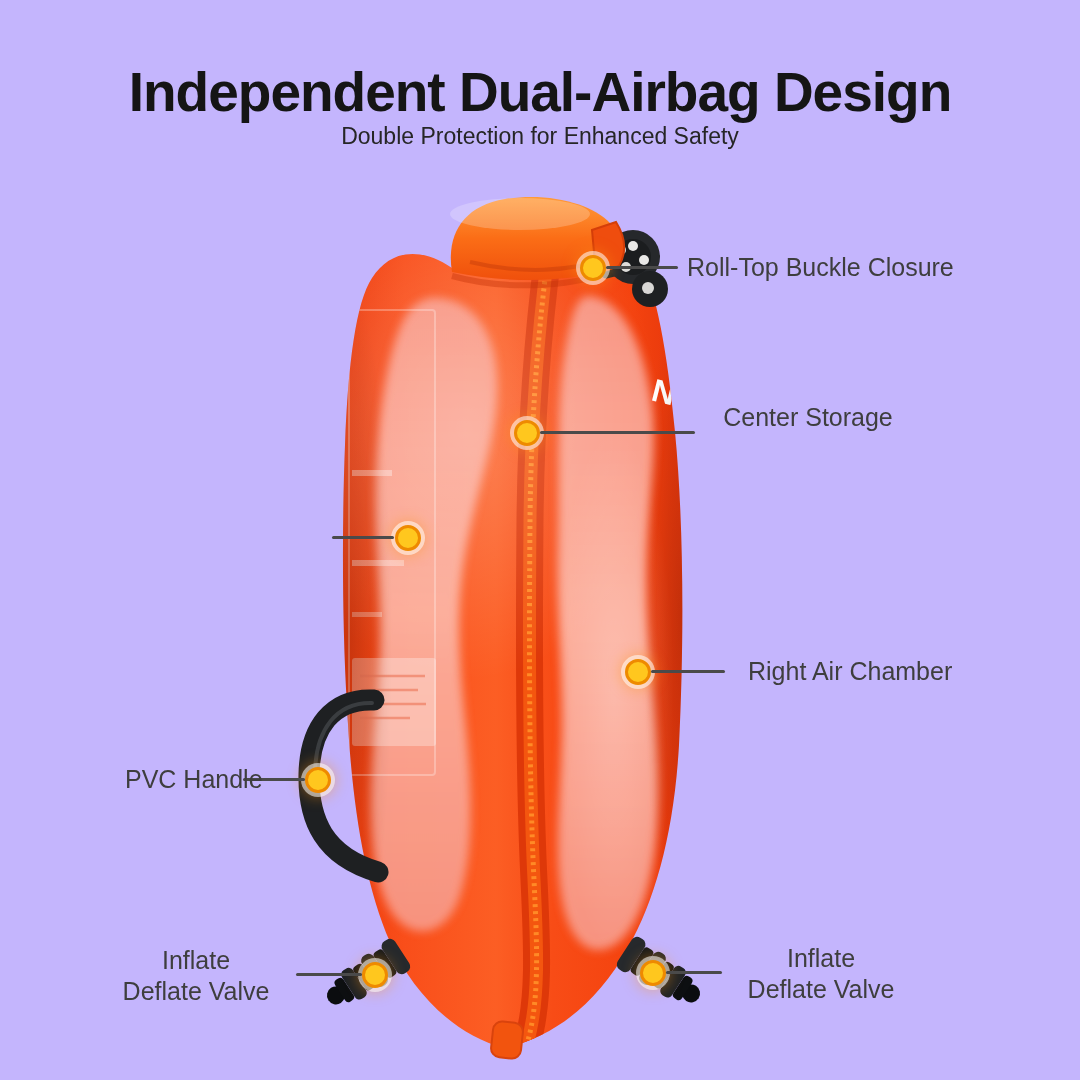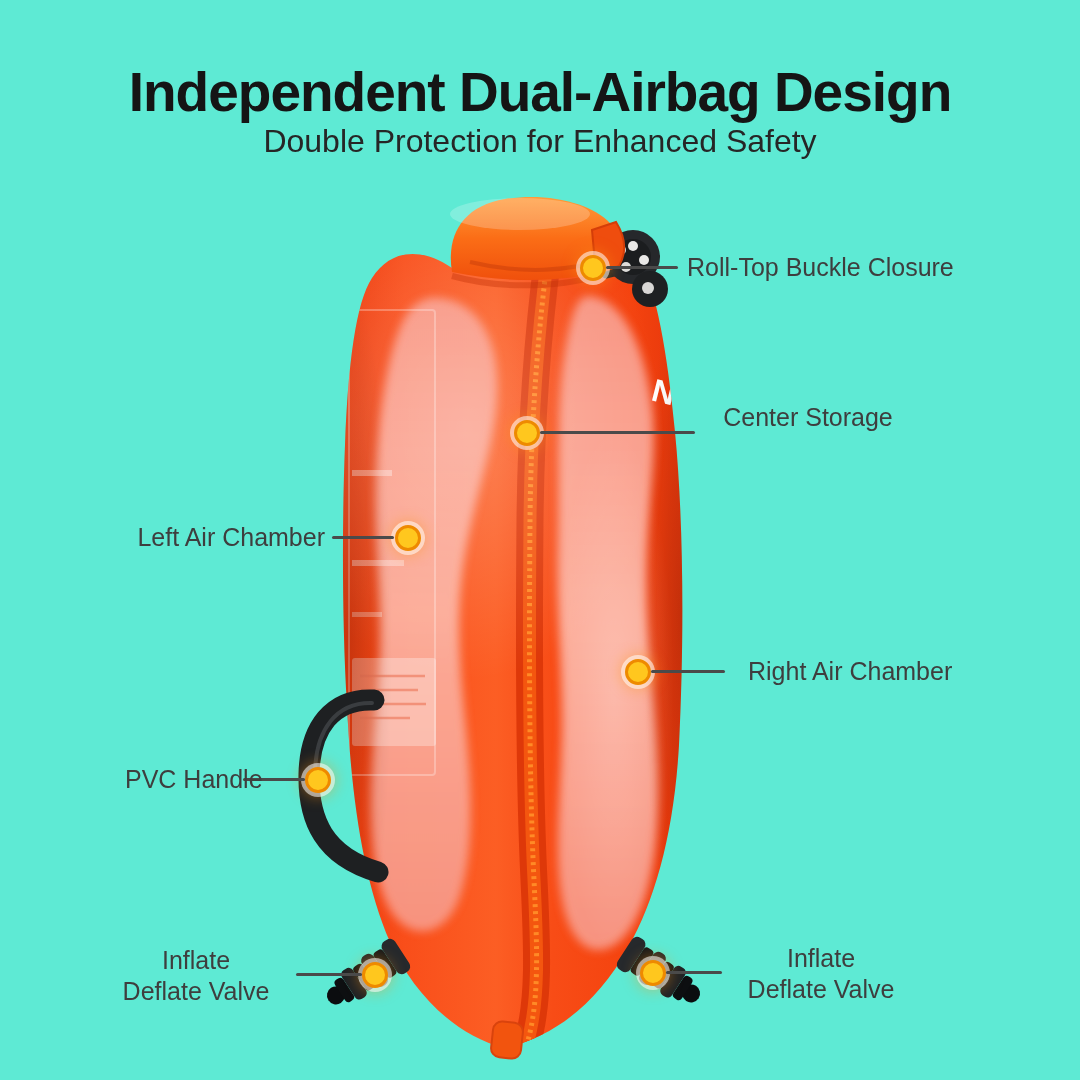--- a/index.html
+++ b/index.html
@@ -1,28 +1,28 @@
 <!DOCTYPE html>
 <html><head>
 <meta charset="utf-8">
 <style>
   html,body{margin:0;padding:0;background:#dcdcda;}
   .stage{
     position:relative;width:1080px;height:1080px;margin:0 auto;
-    background:#5eead4;overflow:hidden;
+    background:#c4b5fd;overflow:hidden;
     font-family:"Liberation Sans", sans-serif;
   }
   
   .title{
     position:absolute;left:0;top:60px;width:1080px;text-align:center;
     font-size:55px;font-weight:bold;letter-spacing:-1px;color:#151515;margin:0;
   }
   .subtitle{
     position:absolute;left:0;top:123px;width:1080px;text-align:center;
-    font-size:32px;font-weight:normal;color:#262626;margin:0;
+    font-size:23px;font-weight:normal;color:#262626;margin:0;
   }
   
   .buoy-svg{position:absolute;left:0;top:0;width:1080px;height:1080px;}
   
   .callout{
     position:absolute;color:#3E3E3E;font-size:25px;line-height:31px;white-space:nowrap;
   }
   .callout.center{white-space:normal;text-align:center;}
   .callout span{display:block;}
   .lead{
@@ -166,23 +166,20 @@
   </div>
 
   <div class="dot" style="left:527px;top:433px;"></div>
   <div class="lead" style="left:540px;top:431px;width:155px;"></div>
   <div class="callout center" style="left:688px;top:402px;width:240px;">
     <span>Center Storage</span>
   </div>
 
   <div class="dot" style="left:408px;top:538px;"></div>
   <div class="lead" style="left:332px;top:536px;width:62px;"></div>
-  <div class="callout" style="left:60px;top:522px;width:265px;text-align:right;">
-    <span>Left Air Chamber</span>
-  </div>
 
   <div class="dot" style="left:638px;top:672px;"></div>
   <div class="lead" style="left:651px;top:670px;width:74px;"></div>
   <div class="callout" style="left:736px;top:656px;margin-left:12px;">
     <span>Right Air Chamber</span>
   </div>
 
   <div class="dot" style="left:318px;top:780px;"></div>
   <div class="lead" style="left:243px;top:778px;width:62px;"></div>
   <div class="callout" style="left:83px;top:764px;margin-left:42px;">

